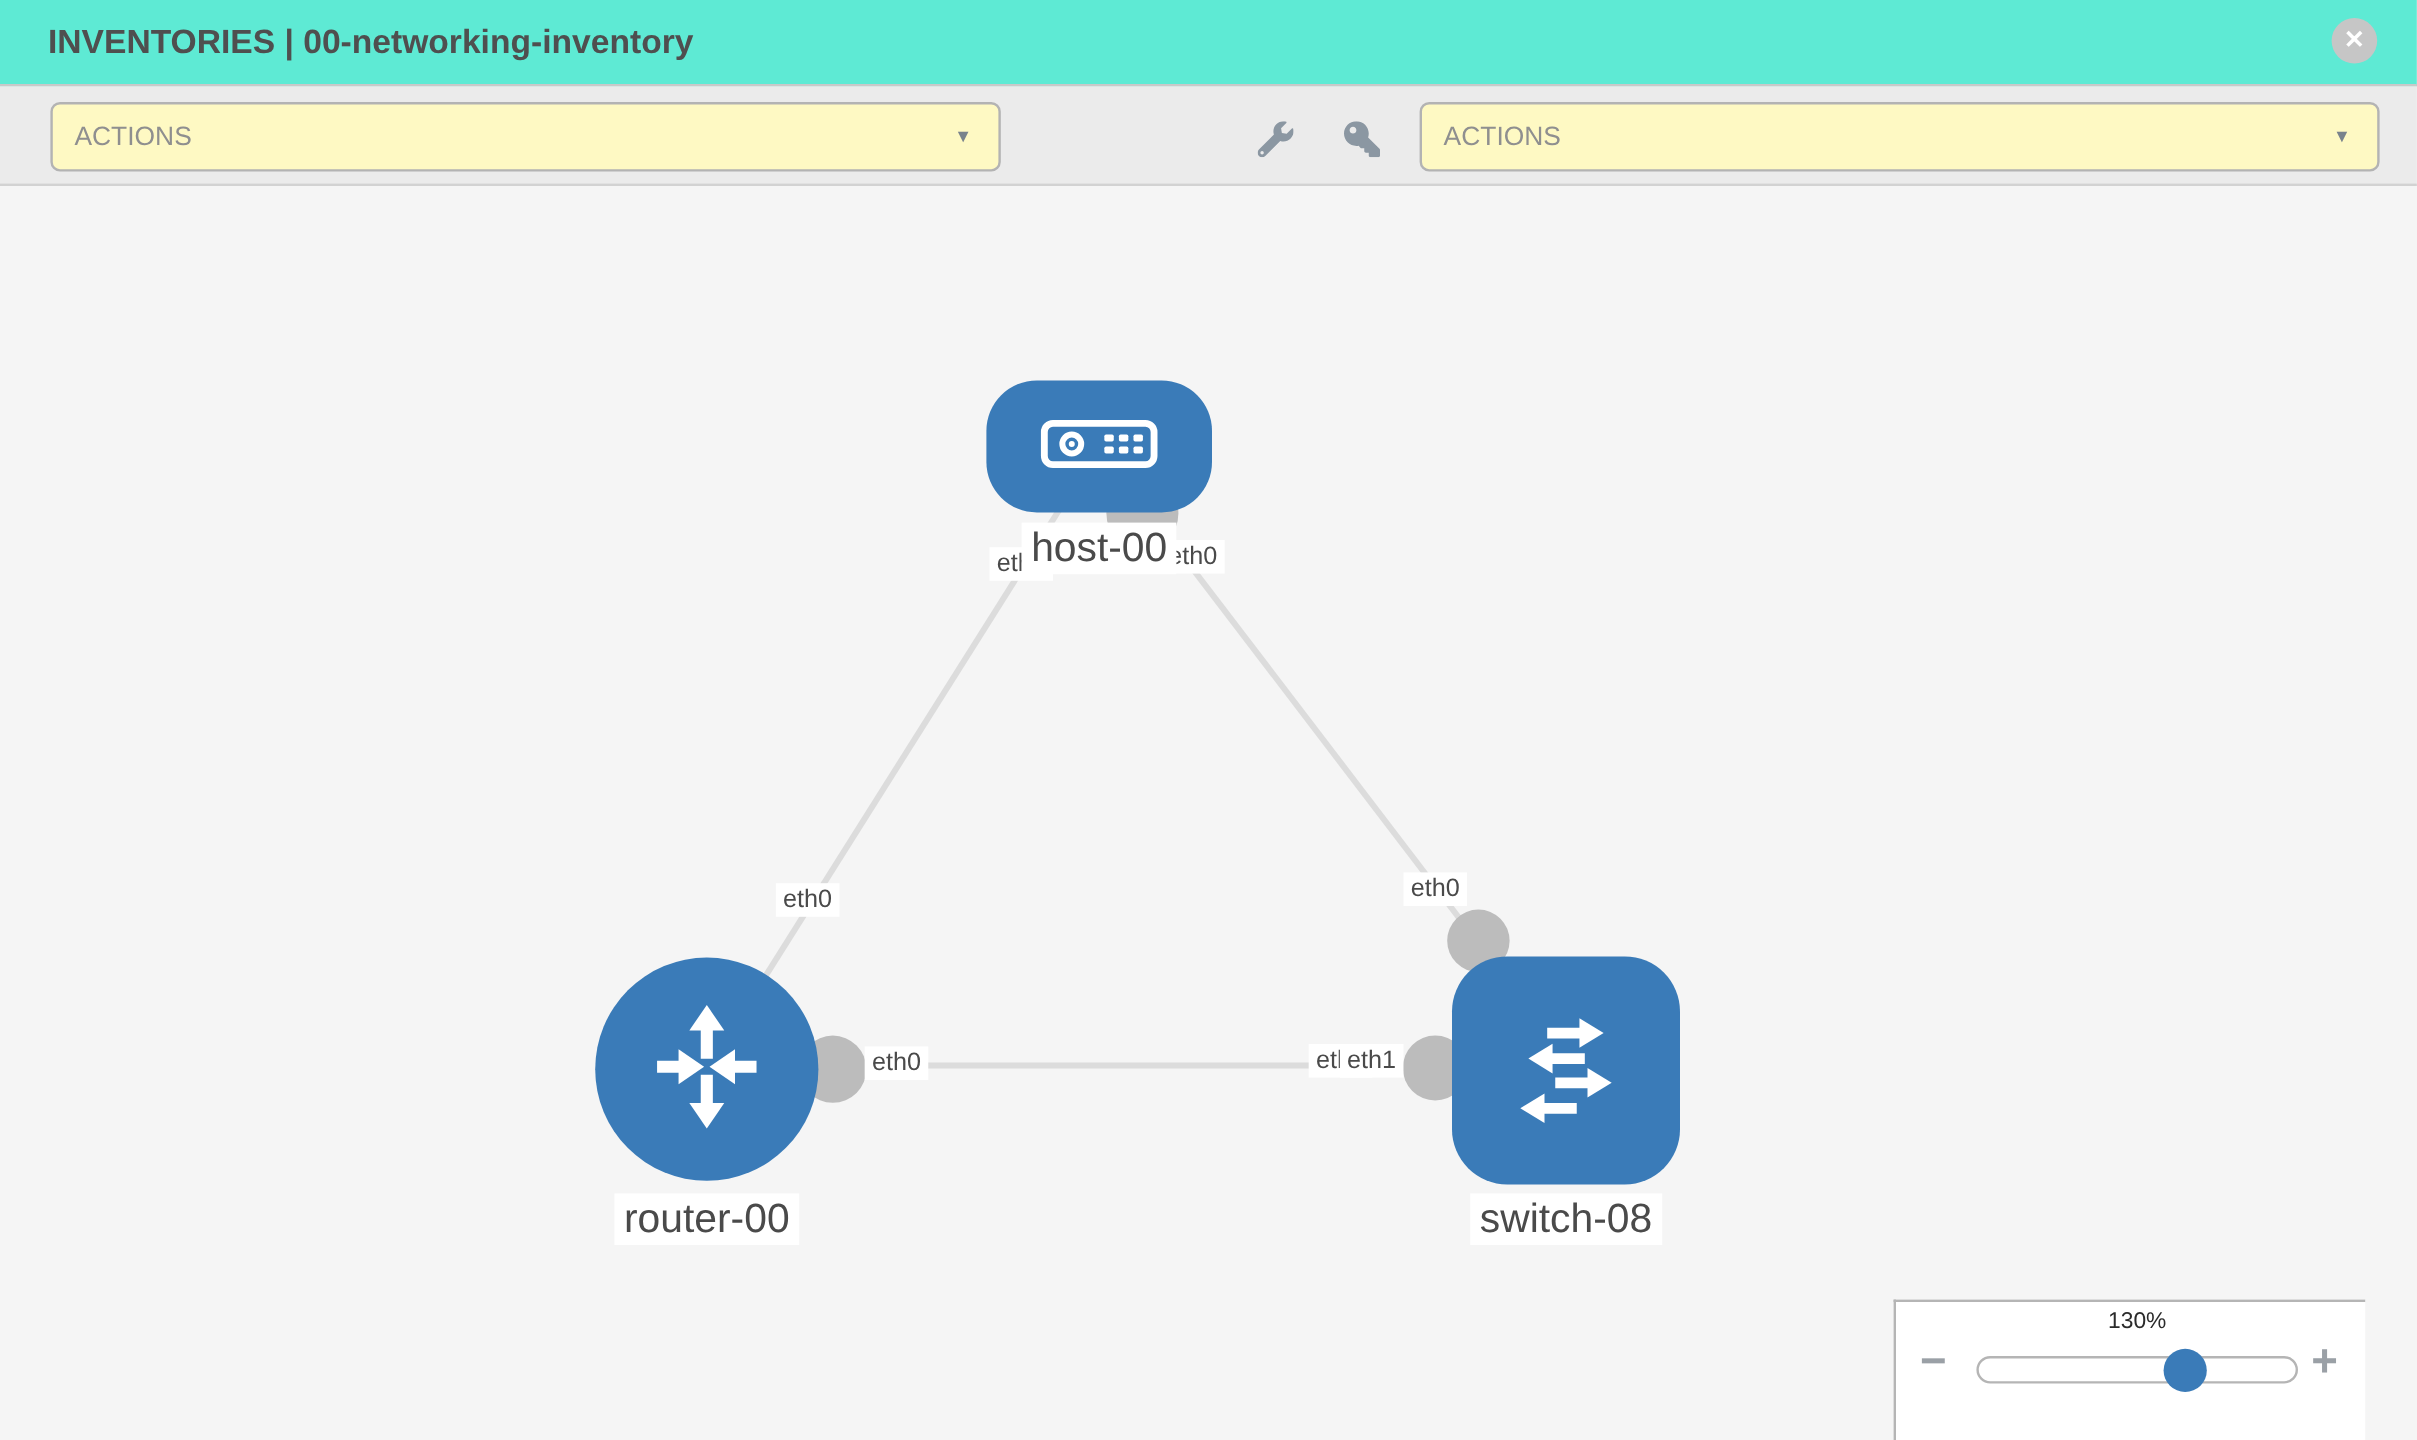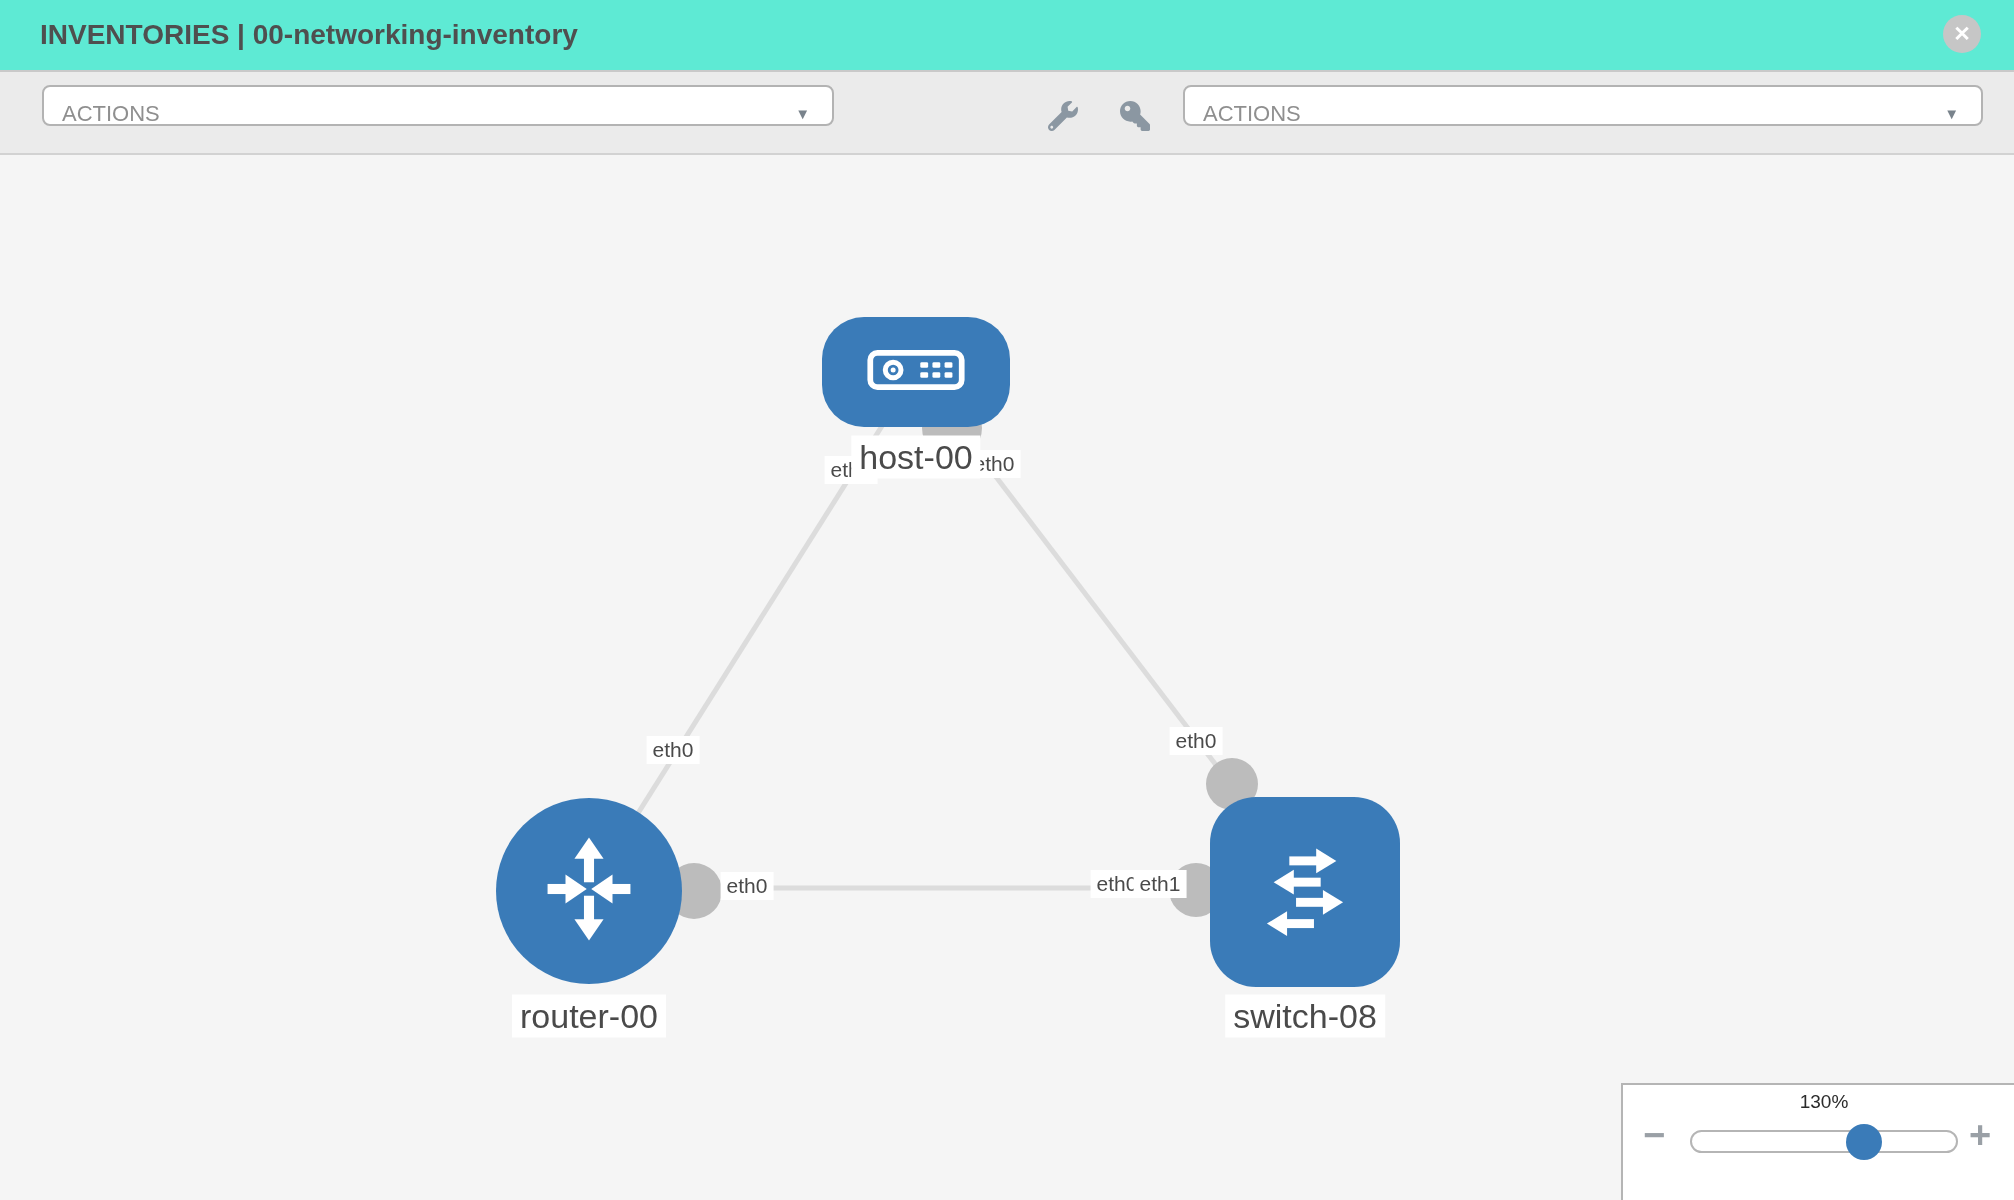--- a/index.html
+++ b/index.html
@@ -12,21 +12,21 @@
   .page-title { position:absolute; left:40px; top:0; line-height:70px;
                 font-size:28px; font-weight:700; color:#4f4f4f; }
   .close-btn { position:absolute; left:1943px; top:15px; width:38px; height:38px;
                border-radius:50%; background:#c6c6c6; color:#ffffff;
                font-size:21px; font-weight:700; text-align:center; line-height:38px;
                cursor:pointer; }
 
   
   .toolbar { position:absolute; top:72px; left:0; width:2014px; height:83px;
              background:#ebebeb; border-bottom:2px solid #d2d2d2; }
-  .select-box { position:absolute; top:13px; height:41px; background:#ffffff;
+  .select-box { position:absolute; top:13px; height:58px; background:#fef9c3;
                 border:2px solid #b3b3b3; border-radius:8px; }
   .select-box .sel-label { position:absolute; left:18px; top:0; line-height:53px;
                            font-size:22px; color:#8f8f8f; }
   .select-box .caret { position:absolute; right:22px; top:0; line-height:53px;
                        font-size:15px; color:#79838c; }
   .actions-box { left:42px;  width:792px; }
   .search-box  { left:1183px; width:800px; }
   .tool-icon { position:absolute; top:29px; width:30px; height:30px; cursor:pointer; }
   .tool-icon svg { width:30px; height:30px; display:block; }
   .icon-wrench { left:1048px; }
@@ -40,24 +40,24 @@
   .node { position:absolute; background:#3a7bb8; z-index:3;
           display:flex; align-items:center; justify-content:center; cursor:pointer; }
   .node-host   { left:822px;  top:162px; width:188px; height:110px; border-radius:42px; }
   .node-router { left:496px;  top:643px; width:186px; height:186px; border-radius:50%; }
   .node-switch { left:1210px; top:642px; width:190px; height:190px; border-radius:46px; }
 
   .lbl { position:absolute; transform:translate(-50%,-50%); background:#ffffff;
          color:#4a4a4a; white-space:nowrap; }
   .node-lbl  { font-size:34px; padding:2px 8px;  z-index:5; }
   .iface-lbl { font-size:21px; padding:2px 6px;  z-index:4; }
-  .iface-front { z-index:5;margin-left:17px; }
+  .iface-front { z-index:5; }
 
   
-  .zoom-panel { position:absolute; left:1621px; top:1083px; width:393px; height:117px;
+  .zoom-panel { position:absolute; left:1578px; top:1083px; width:393px; height:117px;
                 background:#ffffff; border:2px solid #b5b5b5; border-right:none;
                 border-bottom:none; z-index:6; }
   .zoom-pct { position:absolute; left:67px; top:6px; width:268px; text-align:center;
               font-size:19px; color:#2b2b2b; }
   .zoom-minus, .zoom-plus { position:absolute; top:30px; font-size:38px; font-weight:700;
               color:#9aa0a6; cursor:pointer; line-height:40px; }
   .zoom-minus { left:20px; }
   .zoom-plus  { left:346px; }
   .zoom-track { position:absolute; left:67px; top:45px; width:268px; height:23px;
                 background:#ffffff; border:2px solid #b5b5b5; border-radius:12px;

